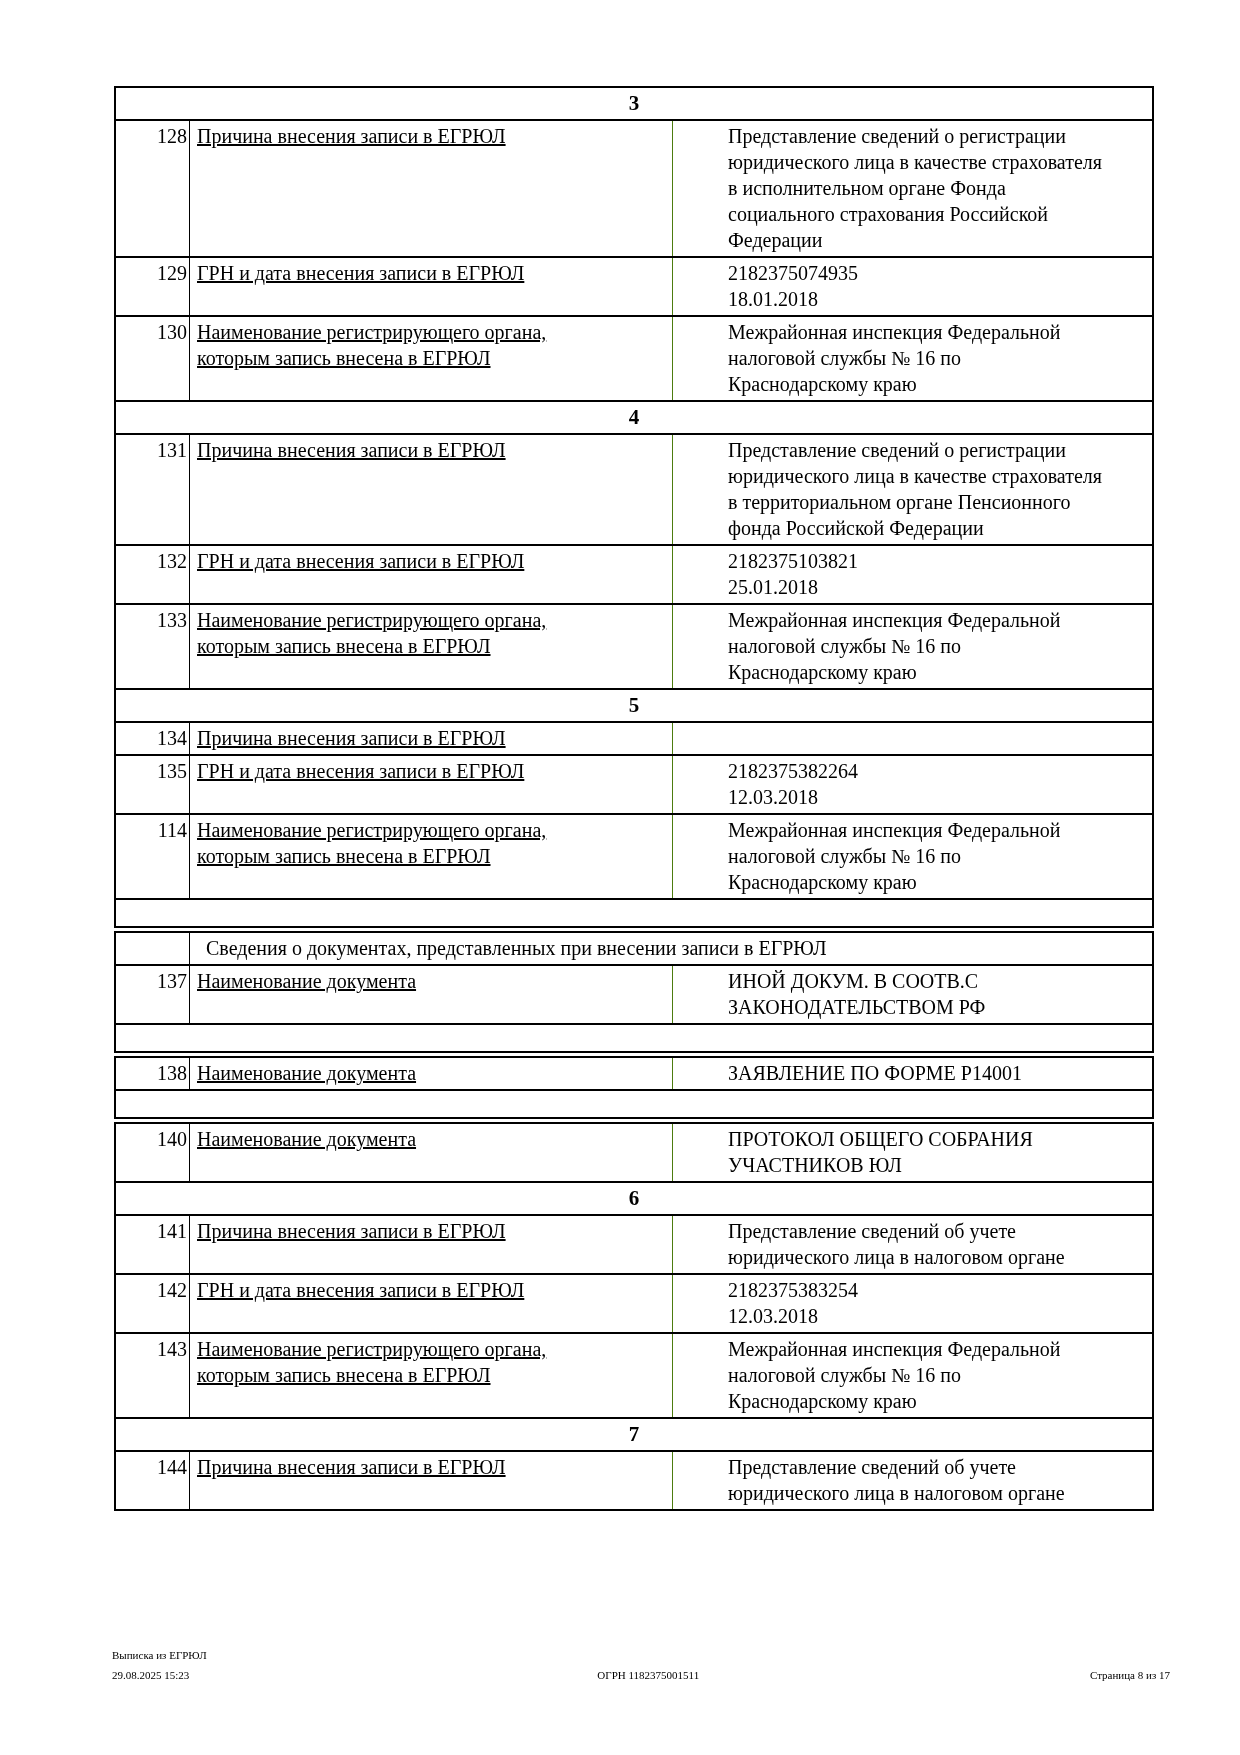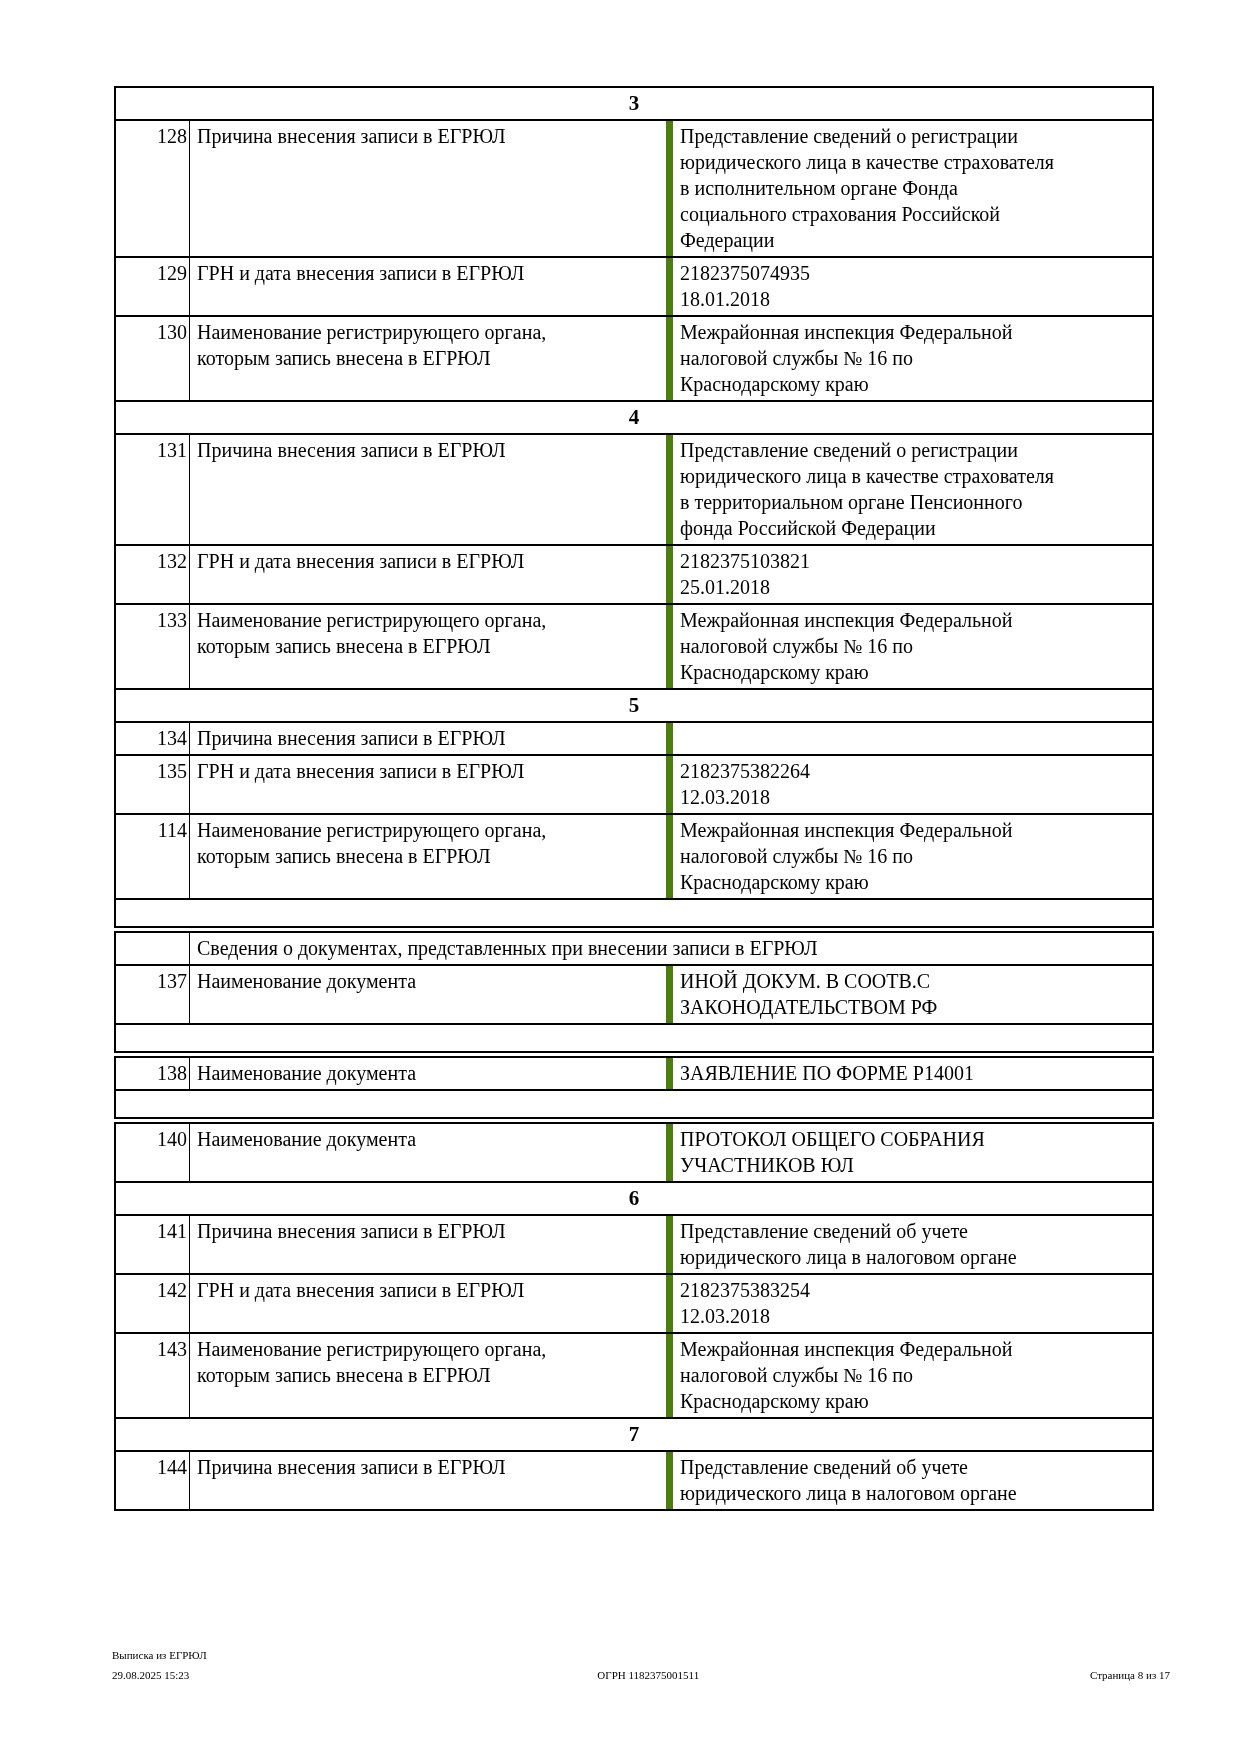--- a/index.html
+++ b/index.html
@@ -39,24 +39,25 @@
   .c-num {
     flex: 0 0 74px;
     border-right: 1px solid #000000;
     text-align: right;
     padding-left: 2px;
     padding-right: 2px;
     white-space: nowrap;
   }
   .c-label {
     flex: 0 0 483px;
-    border-right: 7px solid #4d7c0f;
-  }
-  .c-value { flex: 1 1 auto; }
-  .c-span { flex: 1 1 auto; }
+    border-right: 1px solid #4d7c0f;
+    text-decoration: underline;
+  }
+  .c-value { flex: 1 1 auto; margin-left: 48px; }
+  .c-span { flex: 1 1 auto; margin-left: 9px; }
   .r-section {
     display: block;
     text-align: center;
     font-weight: bold;
     font-size: 21px;
     line-height: 26px;
     padding: 2px 0 3px 0;
   }
   .r-empty { height: 26px; }
   .footer {

